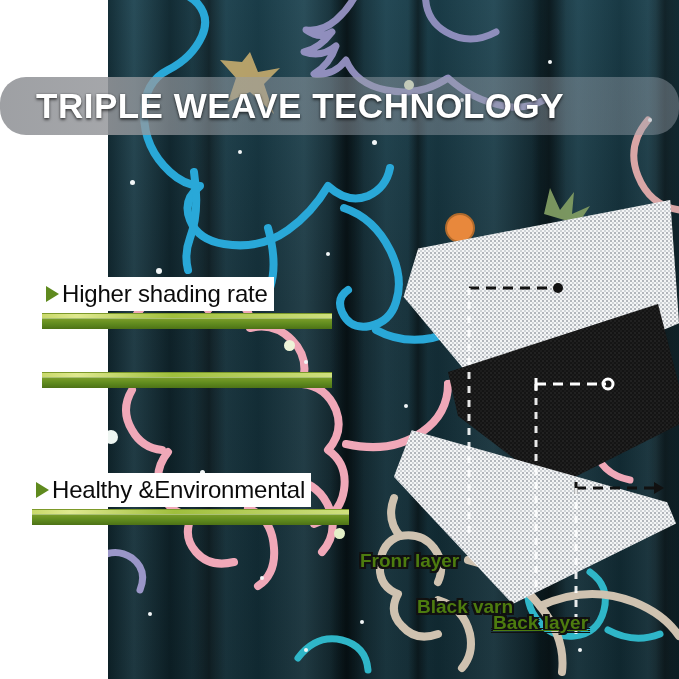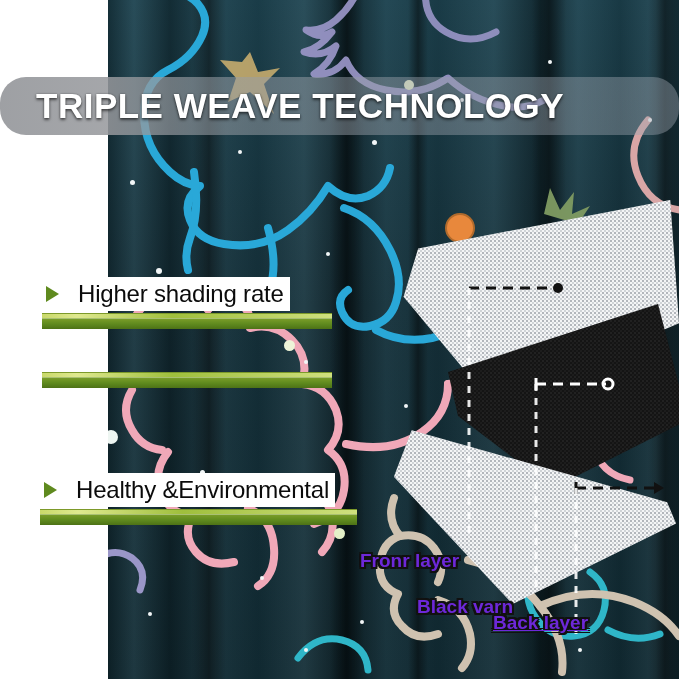--- a/index.html
+++ b/index.html
@@ -39,21 +39,21 @@
                 rgba(152,158,165,.55) 32%,rgba(150,158,168,.45) 62%,rgba(158,166,176,.42) 100%);
      display:flex;align-items:center;border-radius:26px;}
   .banner-title{margin-left:36px;color:#ffffff;font-size:35px;font-weight:700;
      letter-spacing:.5px;white-space:nowrap;
      text-shadow:0 2px 3px rgba(0,0,0,.55),0 0 2px rgba(0,0,0,.4);
      font-family:"Liberation Sans",sans-serif;}
 
   
   .feature{position:absolute;}
   .feat-label{display:inline-flex;align-items:center;background:#ffffff;
-     height:34px;padding:0 6px 0 4px;box-sizing:border-box;gap:16px;}
+     height:34px;padding:0 6px 0 4px;box-sizing:border-box;}
   .tri{width:0;height:0;border-top:8px solid transparent;border-bottom:8px solid transparent;
      border-left:13px solid #5f8a1e;margin-right:3px;flex:none;}
   .feat-text{font-size:24px;color:#0b0b0b;white-space:nowrap;font-weight:400;
      font-family:"Liberation Sans",sans-serif;letter-spacing:-.2px;}
   .bar{position:relative;margin-top:2px;height:17px;}
   .bar .hi{position:absolute;left:0;top:0;height:4px;width:100%;
      background:linear-gradient(90deg,#c9d96a,#dfe98f 12%,#9fbf3c 45%,#cfe07e 100%);
      border-top:1px solid #7d9a2a;}
   .bar .lo{position:absolute;left:0;top:5px;height:11px;width:100%;
      background:linear-gradient(180deg,#7ea02a,#5f8a1e 55%,#4d7216);
@@ -71,21 +71,21 @@
   }
   .texblack{
      background-color:#141414;
      background-image:
        radial-gradient(circle at 1px 1px, rgba(255,255,255,.06) .7px, transparent .9px),
        radial-gradient(circle at 3px 3px, rgba(255,255,255,.04) .7px, transparent .9px);
      background-size:4px 4px,4px 4px;
   }
 
   
-  .leader{position:absolute;font-size:19px;font-weight:700;color:#6d28d9;white-space:nowrap;
+  .leader{position:absolute;font-size:19px;font-weight:700;color:#4d7c0f;white-space:nowrap;
      font-family:"Liberation Sans",sans-serif;
      text-shadow:-2px 0 0 #111,2px 0 0 #111,0 -2px 0 #111,0 2px 0 #111,
                  -2px -2px 0 #111,2px -2px 0 #111,-2px 2px 0 #111,2px 2px 0 #111;}
 </style>
 </head>
 <body>
 
 <div id="stage">
 
   <div class="curtain">
@@ -218,21 +218,21 @@
     </div>
   </div>
 
   <div class="feature" style="left:42px;top:370px;width:290px;">
     <div class="bar">
       <div class="hi"></div>
         <div class="lo"></div>
     </div>
   </div>
 
-  <div class="feature" style="left:40px;top:473px;width:317px;">
+  <div class="feature" style="left:32px;top:473px;width:317px;">
     <div class="feat-label">
       <span class="tri"></span>
       <span class="feat-text">Healthy &amp;Environmental</span>
     </div>
     <div class="bar">
       <div class="hi"></div>
         <div class="lo"></div>
     </div>
   </div>
 

